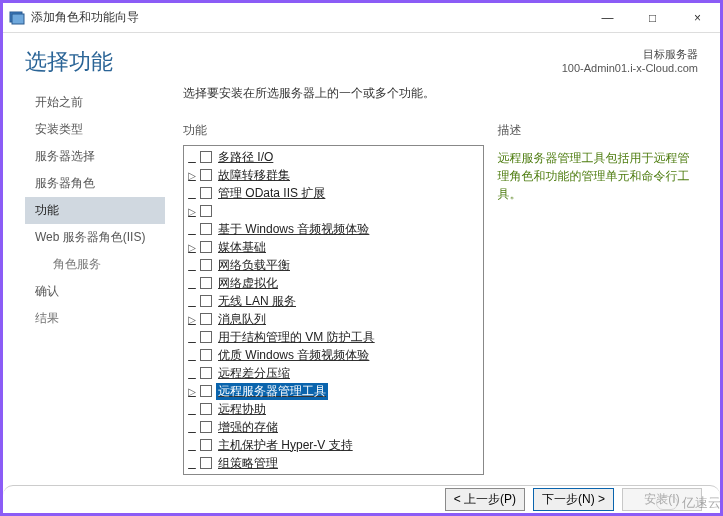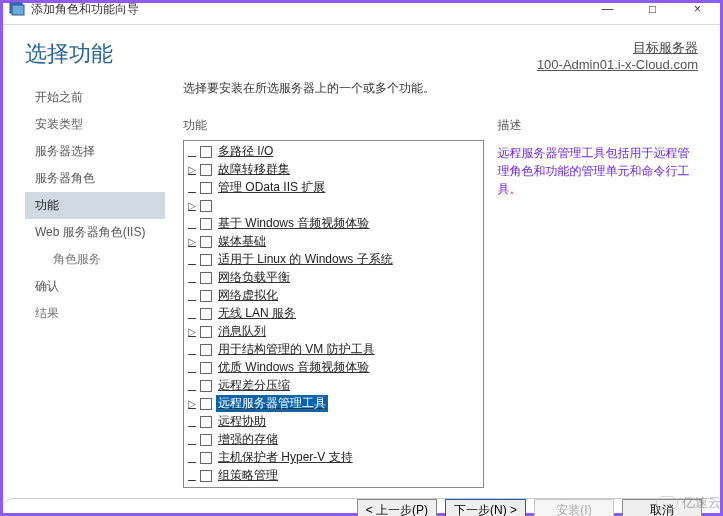--- a/index.html
+++ b/index.html
@@ -7,21 +7,21 @@
   .window { width: 723px; height: 516px; border: 3px solid #8b5cf6; display: flex; flex-direction: column; background: #fff; justify-content: center; }
   .titlebar { height: 30px; display: flex; align-items: center; padding: 0 0 0 6px; border-bottom: 1px solid #ddd; }
   .titlebar .ticon { width:16px; height:16px; margin-right:6px; }
   .titlebar .ticon svg { width:16px; height:16px; display:block; }
   .titlebar .title { font-size: 12px; color: #333; flex: 0 0 auto; }
   .titlebar .spacer { flex: 1; }
   .winbtn { width: 45px; height: 30px; display:flex; align-items:center; justify-content:center; font-family: "Segoe UI Symbol", sans-serif; font-size: 12px; color:#333; }
 
   .header { padding: 14px 22px 8px 22px; display:flex; }
   .header h1 { font-size: 22px; font-weight: 400; color: #2a6496; }
-  .header .meta { margin-left:auto; text-align:right; font-size:13px; color:#555;text-decoration:underline; }
+  .header .meta { margin-left:auto; text-align:right; font-size:11px; color:#555; }
   .header .meta .m1 { color:#444; }
 
   .body { flex:1; display:flex; padding: 0 22px 10px 22px; }
   .sidebar { width: 140px; display:flex; flex-direction:column; padding-top: 4px; }
   .sidebar .step { padding: 5px 6px 5px 10px; font-size:12px; color:#555; }
   .sidebar .step.active { background:#d0d8e0; color:#222; }
   .sidebar .step.sub { padding-left: 28px; color:#777; }
   .sidebar .step.dim { color:#737373; }
 
   .main { flex:1; display:flex; flex-direction:column; margin-left: 18px; }
@@ -30,21 +30,21 @@
   .left { flex:1.5; display:flex; flex-direction:column; min-width:0; }
   .right { flex:1; display:flex; flex-direction:column; }
   .sechdr { font-size:12px; color:#555; margin: 2px 0 6px 0; }
   .listbox { flex:1; border:1px solid #888; overflow-y:scroll; overflow-x:scroll; padding:2px 0; position:relative; }
   .feature { display:flex; align-items:center; height:18px; padding:0 2px; white-space:nowrap;text-decoration:underline; }
   .expander { width:12px; display:inline-flex; justify-content:center; font-size:10px; color:#555; }
   .expander.none { color:transparent; }
   .cb { width:12px; height:12px; border:1px solid #666; margin:0 4px 0 2px; background:#fff; flex:0 0 12px; }
   .feature .lbl { font-size:12px; color:#222; padding: 0 2px; }
   .feature.sel .lbl { background:#0a64ad; color:#fff; }
-  .desc { font-size:12px; color:#6d28d9; line-height:1.5; padding-top:4px; }
+  .desc { font-size:12px; color:#4d7c0f; line-height:1.5; padding-top:4px; }
 
   .footer { height:44px; border-top:1px solid #ccc; display:flex; align-items:center; justify-content:flex-end; gap:8px; padding: 0 18px; border-radius: 10px; }
   .btn { min-width:80px; height:23px; border:1px solid #8a8a8a; background:#efefef; font-size:12px; display:flex; align-items:center; justify-content:center; padding:0 8px; }
   .btn.primary { border:1px solid #0a64ad; }
   .btn:disabled, .btn.disabled { color:#aaa; border-color:#c8c8c8; background:#f5f5f5; }
 
   
   .listbox::-webkit-scrollbar { width:16px; height:16px; }
   .listbox::-webkit-scrollbar-thumb { background:#c2c2c2; border:1px solid #a8a8a8; }
   .listbox::-webkit-scrollbar-track { background:#f0f0f0; }
@@ -123,25 +123,20 @@
                 <span class="lbl">基于 Windows 音频视频体验</span>
               </div>
               <div class="feature">
                 <span class="expander ">▷</span>
                 <span class="cb"></span>
                 <span class="lbl">媒体基础</span>
               </div>
               <div class="feature">
                 <span class="expander none">▷</span>
                 <span class="cb"></span>
-                <span class="lbl">适用于 Linux 的 Windows 子系统</span>
-              </div>
-              <div class="feature">
-                <span class="expander none">▷</span>
-                <span class="cb"></span>
                 <span class="lbl">网络负载平衡</span>
               </div>
               <div class="feature">
                 <span class="expander none">▷</span>
                 <span class="cb"></span>
                 <span class="lbl">网络虚拟化</span>
               </div>
               <div class="feature">
                 <span class="expander none">▷</span>
                 <span class="cb"></span>
@@ -199,21 +194,20 @@
           <div class="desc">远程服务器管理工具包括用于远程管理角色和功能的管理单元和命令行工具。</div>
         </div>
       </div>
     </div>
   </div>
 
   <div class="footer">
     <button class="btn">&lt; 上一步(P)</button>
     <button class="btn primary">下一步(N) &gt;</button>
     <button class="btn disabled">安装(I)</button>
-    <button class="btn">取消</button>
   </div>
 
 </div>
 
 <div class="watermark">
   <span class="cloud"></span>
   <span>亿速云</span>
 </div>
 
 </body></html>

